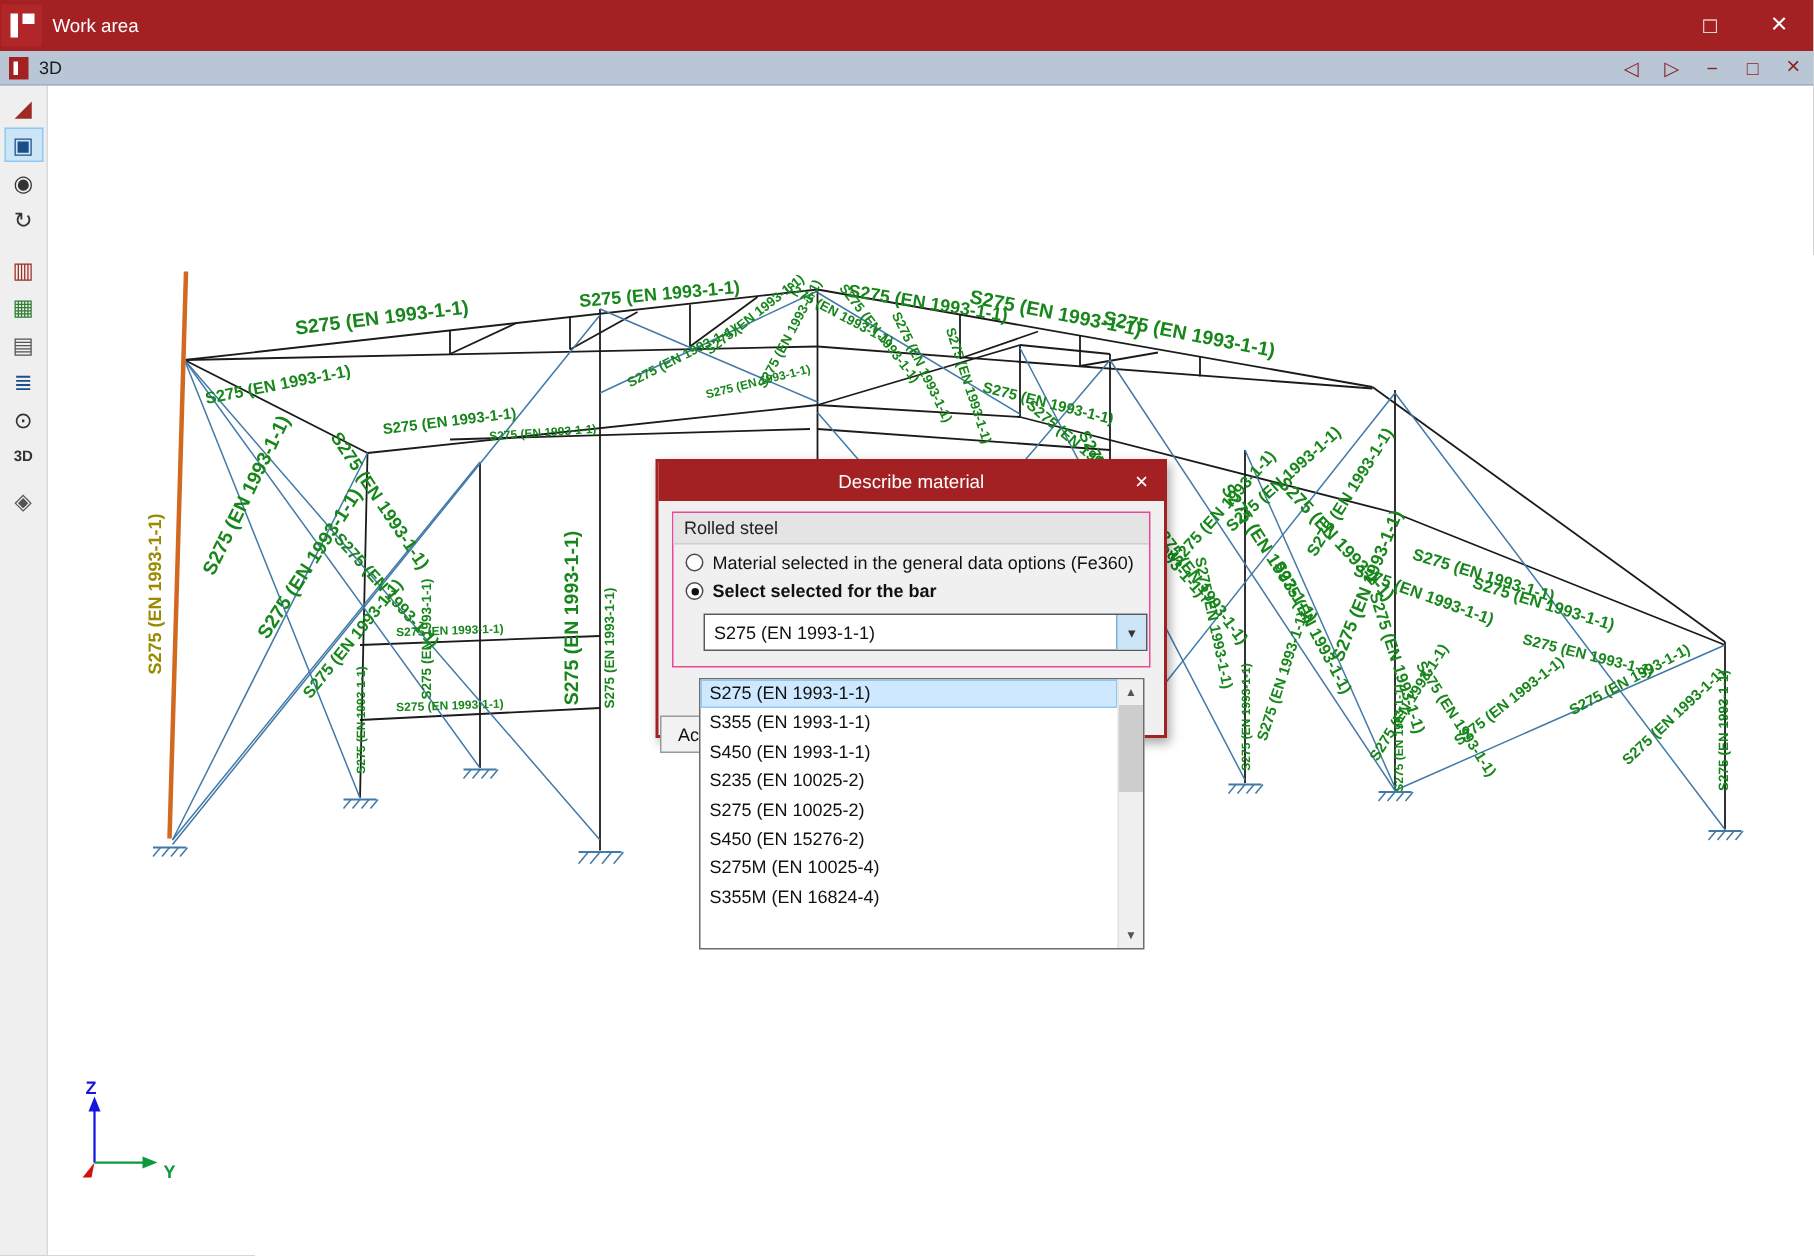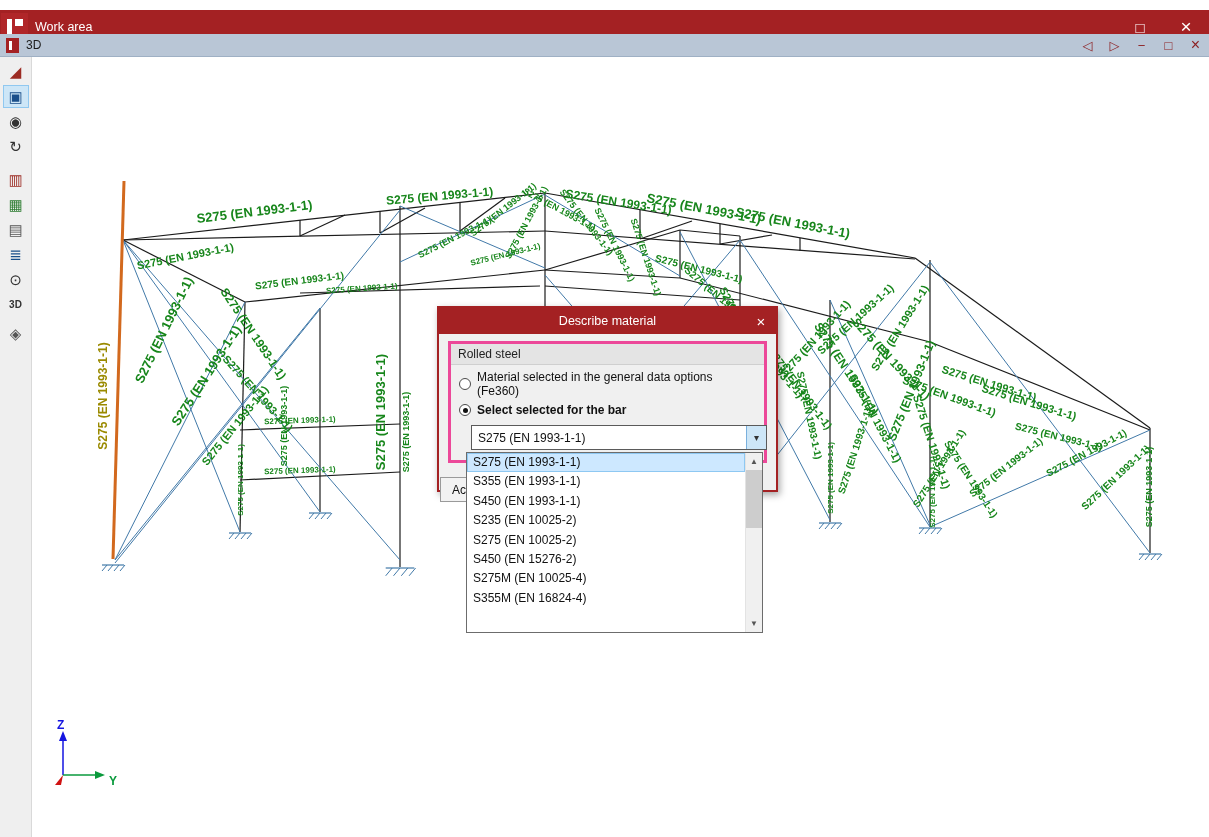--- a/index.html
+++ b/index.html
@@ -1,20 +1,20 @@
 <!DOCTYPE html>
 <html><head>
 <meta charset="utf-8">
 <style>
   * { box-sizing: border-box; }
   body { margin:0; font-family:"Liberation Sans", sans-serif; background:#888; }
   .window { position:relative; width:1209px; height:837px; background:#fff; overflow:hidden; }
 
   
-  .titlebar { position:absolute; left:0; top:10px; right:0; height:34px; background:#a42123; display:flex; align-items:center; color:#fff; z-index:30; }
+  .titlebar { position:absolute; left:0; top:0; right:0; height:34px; background:#a42123; display:flex; align-items:center; color:#fff; z-index:30; }
   .logo { width:27px; height:28px; background:#b02629; margin:0 7px 0 1px; position:relative; flex:none; }
   .logo i { position:absolute; background:#fff; }
   .logo i.b1 { left:6px; top:6px; width:5px; height:16px; }
   .logo i.b2 { left:14px; top:6px; width:8px; height:7px; }
   .title { font-size:12.5px; }
   .tb-btns { margin-left:auto; display:flex; height:100%; }
   .tb-btn { width:46px; height:100%; display:flex; align-items:center; justify-content:center; font-size:15px; color:#fff; cursor:default; }
   .tb-btn.close { font-size:19px; }
 
   
@@ -37,21 +37,21 @@
 
   
   .canvas { position:absolute; left:32px; top:57px; right:0; bottom:0; background:#fff; }
   #structure-svg { position:absolute; left:0; top:0; width:1209px; height:837px; z-index:1; pointer-events:none; }
   #axes-svg { position:absolute; left:45px; top:715px; width:100px; height:90px; z-index:2; }
 
   
   .dialog { position:absolute; left:437px; top:306px; width:341px; height:186px; z-index:10; border:2px solid #a42123; background:#f0f0f0; box-shadow:2px 3px 7px rgba(0,0,0,.35); }
   .dialog-title { height:26px; background:#a42123; color:#fff; display:flex; align-items:center; justify-content:center; font-size:12.5px; position:relative; }
   .dialog-close { position:absolute; right:4px; top:3px; width:22px; height:20px; color:#fff; display:flex; align-items:center; justify-content:center; font-size:15px; }
-  .group { margin:7px 9px 0 9px; border:3px solid #ec4899; background:#f0f0f0; }
+  .group { margin:7px 9px 0 9px; border:1px solid #ec4899; background:#f0f0f0; }
   .group-header { background:#e4e4e4; border-bottom:1px solid #cfcfcf; padding:3px 7px; font-size:12px; color:#222; }
   .radio-row { display:flex; align-items:center; padding:5px 8px 0 8px; font-size:12px; color:#111; }
   .radio-row.bold { font-weight:bold; }
   .radio { width:12px; height:12px; border:1px solid #4b4b4b; border-radius:50%; background:#fff; margin-right:6px; position:relative; flex:none; }
   .radio.checked::after { content:""; position:absolute; left:2.5px; top:2.5px; width:5px; height:5px; border-radius:50%; background:#111; }
   .combo { margin:8px 0 10px 20px; width:296px; height:25px; border:1px solid #5a5a5a; background:#fff; display:flex; align-items:center; }
   .combo-value { flex:1; font-size:12px; padding:0 6px; color:#111; white-space:nowrap; overflow:hidden; }
   .combo-btn { width:20px; height:23px; background:#cde6f7; border-left:1px solid #7ab0dd; display:flex; align-items:center; justify-content:center; font-size:10px; color:#333; flex:none; }
 
   .accept-btn { position:absolute; left:440px; top:477px; width:72px; height:25px; z-index:12; background:#f2f2f2; border:1px solid #9a9a9a; font-size:12px; color:#111; display:flex; align-items:center; padding-left:11px; }

